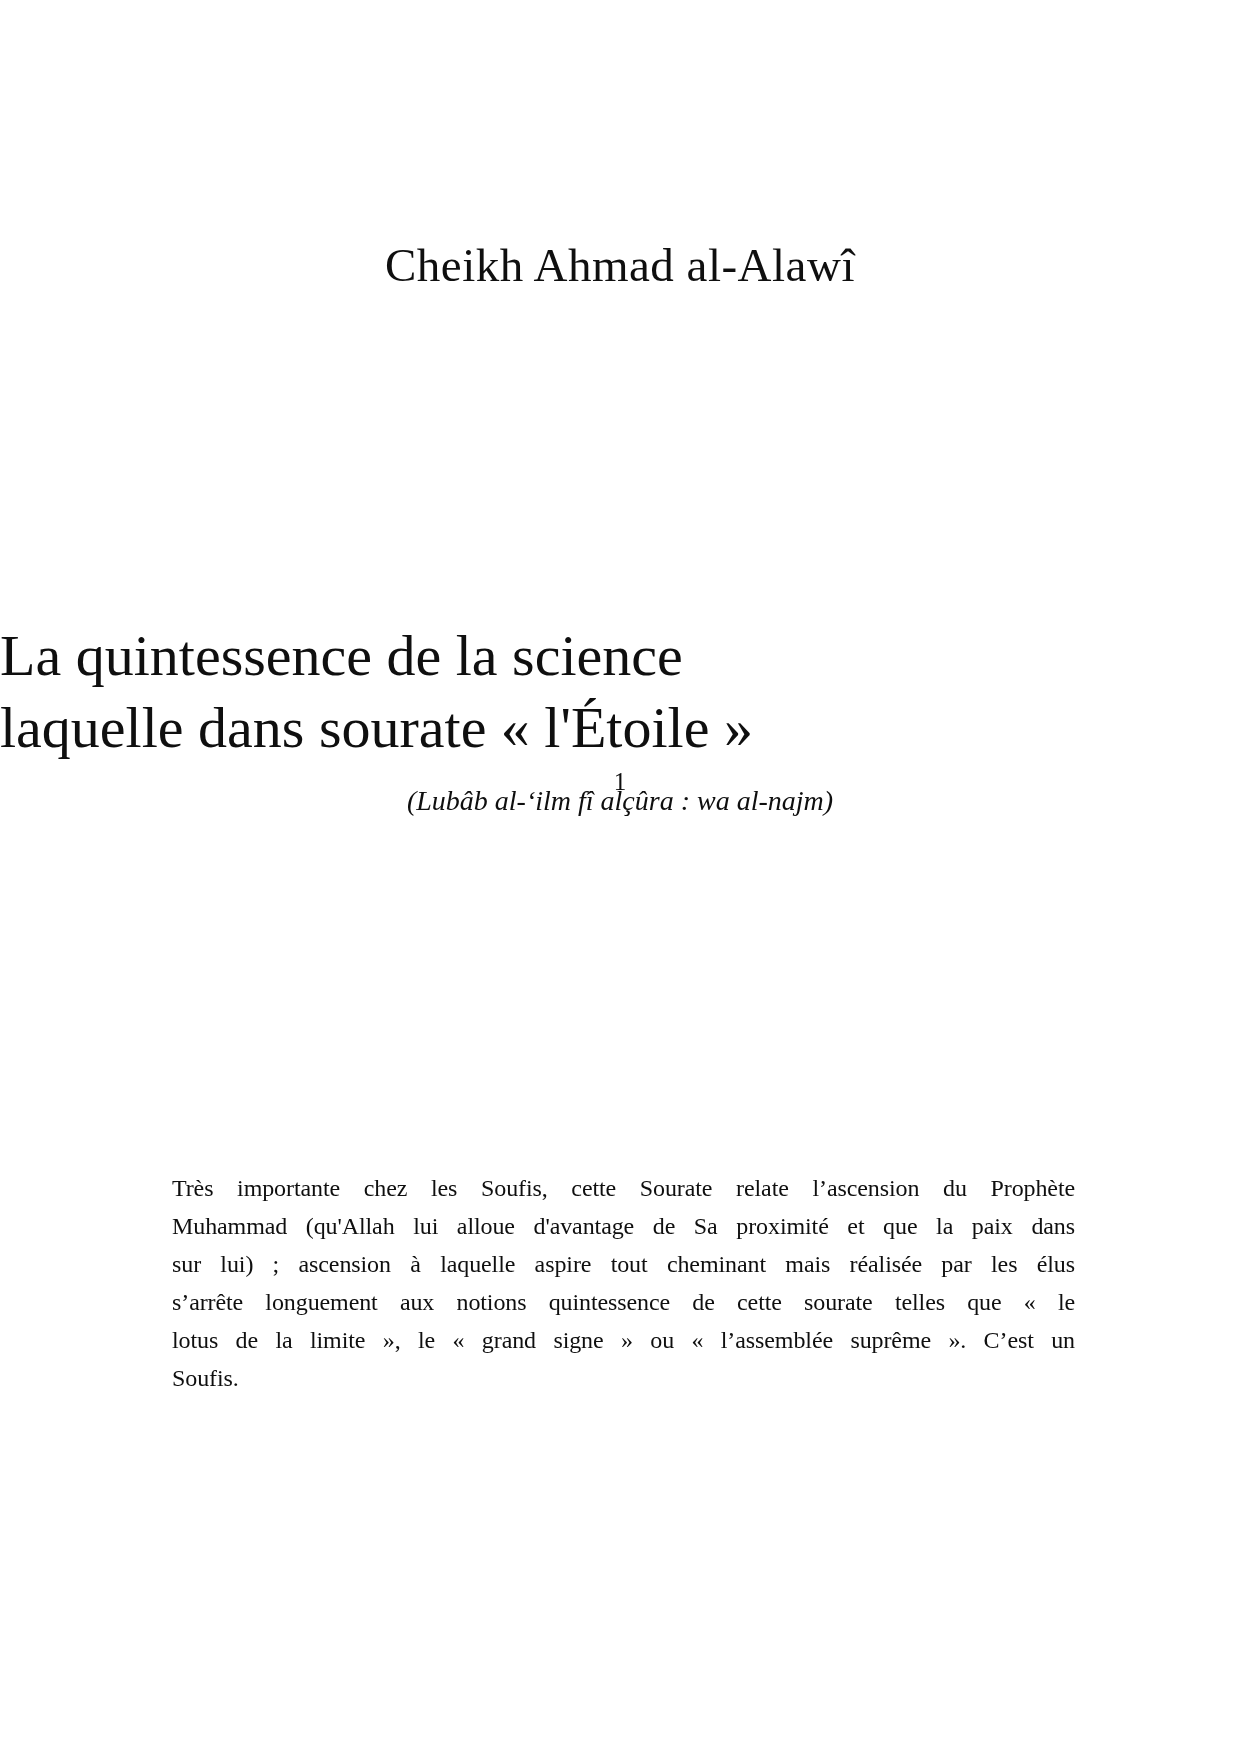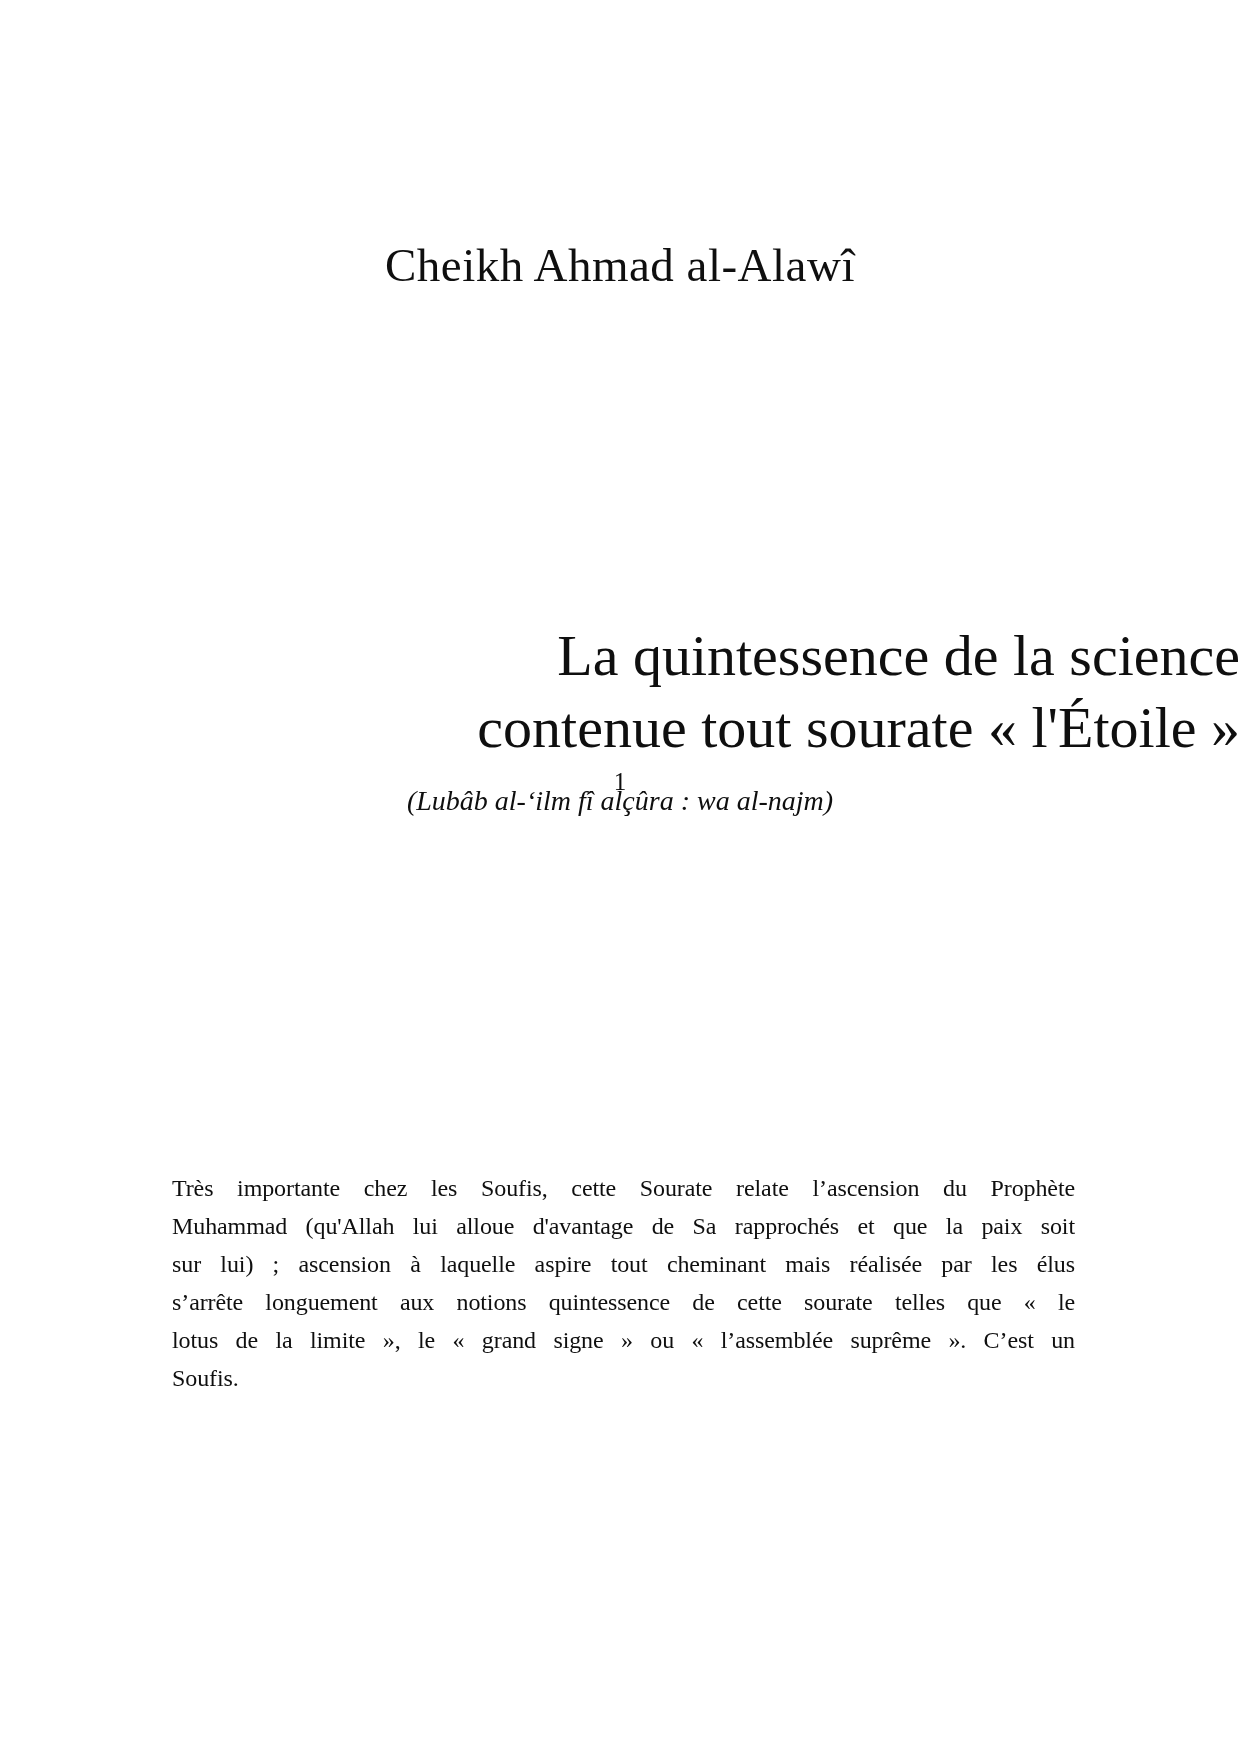--- a/index.html
+++ b/index.html
@@ -23,21 +23,21 @@
     font-size: 47px;
     line-height: 1.2;
     letter-spacing: 0.5px;
     white-space: nowrap;
   }
   .main-title {
     position: absolute;
     top: 604px;
     left: 0;
     width: 100%;
-    text-align: right;
+    text-align: left;
     font-size: 58px;
     line-height: 72px;
     white-space: nowrap;
   }
   .footnote-marker {
     position: absolute;
     top: 753px;
     left: 0;
     width: 100%;
     text-align: center;
@@ -76,29 +76,29 @@
 </style>
 </head>
 <body>
 
 <div class="page">
 
   <div class="author">Cheikh Ahmad al-Alawî</div>
 
   <div class="main-title">
     <div>La quintessence de la science</div>
-    <div>contenue tout sourate « l'Étoile »</div>
+    <div>laquelle dans sourate « l'Étoile »</div>
   </div>
 
   <div class="footnote-marker">1</div>
 
   <div class="subtitle">(Lubâb al-‘ilm fî alçûra : wa al-najm)</div>
 
   <div class="paragraph">
       <div class="paragraph-line">Très importante chez les Soufis, cette Sourate relate l’ascension du Prophète</div>
-      <div class="paragraph-line">Muhammad (qu'Allah lui alloue d'avantage de Sa rapprochés et que la paix soit</div>
+      <div class="paragraph-line">Muhammad (qu'Allah lui alloue d'avantage de Sa proximité et que la paix dans</div>
       <div class="paragraph-line">sur lui) ; ascension à laquelle aspire tout cheminant mais réalisée par les élus</div>
       <div class="paragraph-line">s’arrête longuement aux notions quintessence de cette sourate telles que « le</div>
       <div class="paragraph-line">lotus de la limite », le « grand signe » ou « l’assemblée suprême ». C’est un</div>
       <div class="paragraph-line">Soufis.</div>
     </div>
 
 </div>
 
 </body></html>

